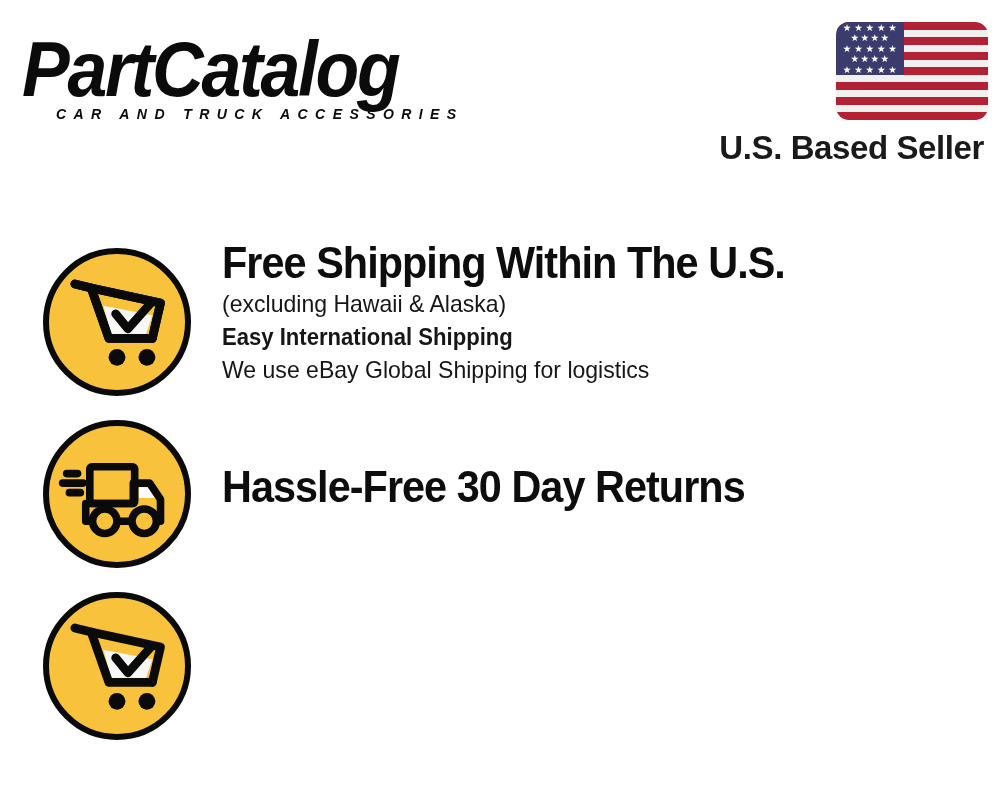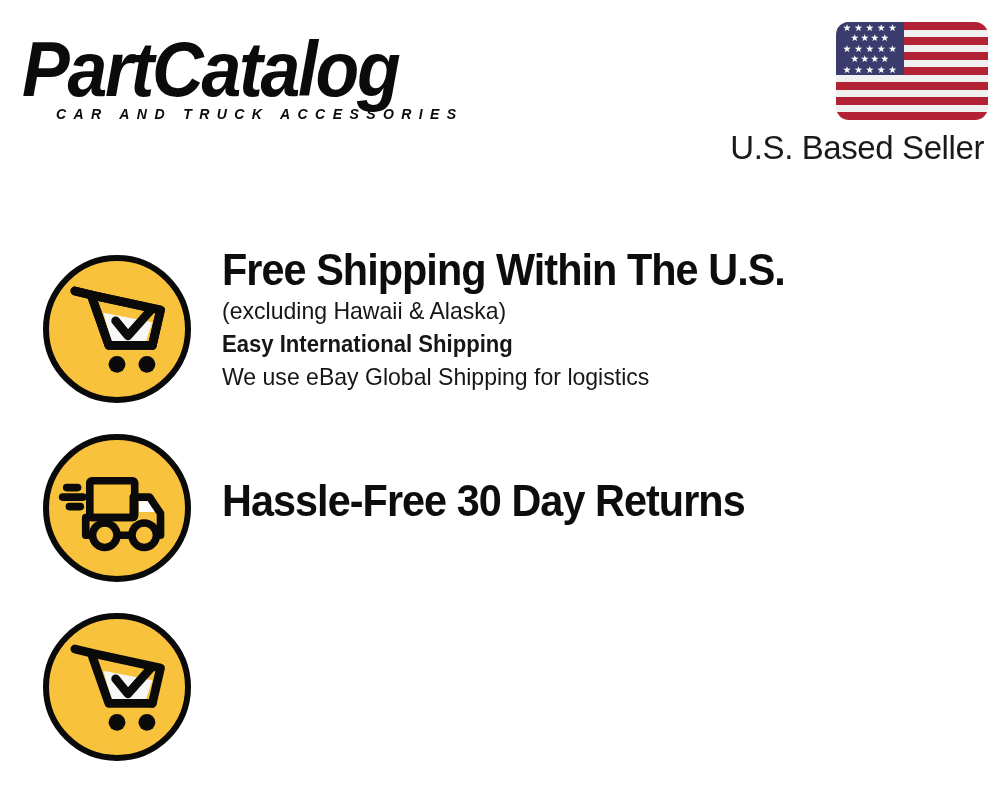--- a/index.html
+++ b/index.html
@@ -98,39 +98,38 @@
   }
   .star {
     color: #ffffff;
     font-size: 9.5px;
     line-height: 9.5px;
   }
   .seller-text {
     margin-top: 5px;
     font-family: "Liberation Sans", sans-serif;
     font-size: 33px;
-    font-weight: normal;
+    font-weight: bold;
     color: #1a1a1a;
     letter-spacing: -0.4px;
     white-space: nowrap;
     text-align: right;
     padding-right: 4px;
   }
 
   
   .features {
     position: absolute;
     left: 0;
     top: 236px;
     width: 1000px;
   }
   .feature-row {
     position: relative;
     height: 172px;
-    margin-top: 7px;
   }
   .badge {
     position: absolute;
     left: 43px;
     top: 12px;
     width: 148px;
     height: 148px;
     border-radius: 50%;
     background: #f9c23c;
     border: 6px solid #0a0a0a;

